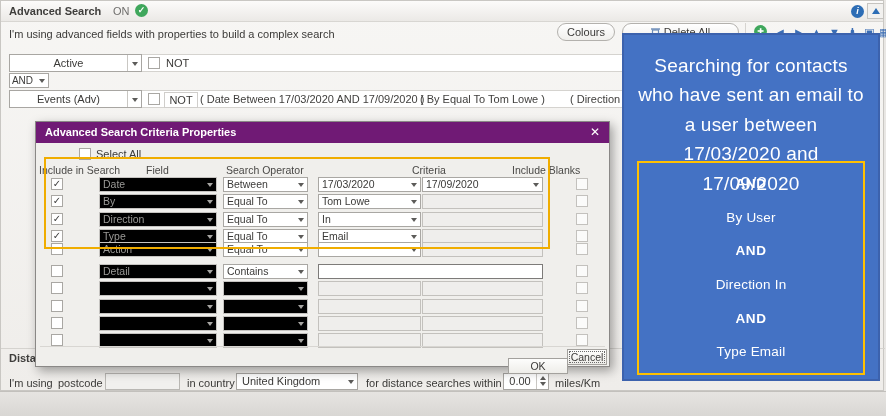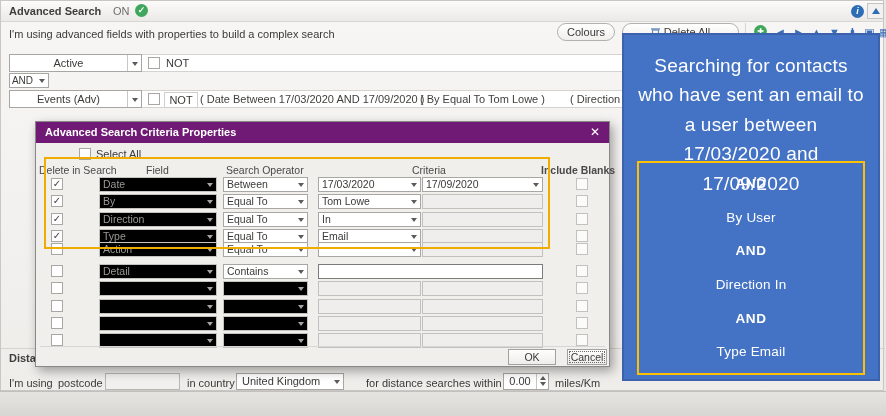--- a/index.html
+++ b/index.html
@@ -85,21 +85,21 @@
   .dd.dis .da::after{border-top-color:#a7a6a3;}
   .tb{position:absolute;top:0;height:15px;box-sizing:border-box;background:#efeeec;border:1px solid #c3c1bd;}
   .fld{left:63px;width:118px;}
   .op{left:187px;width:85px;}
   .c1{left:282px;width:103px;}
   .c2{left:386px;width:121px;}
   .wide{left:282px;width:225px;background:#fff;border-color:#7d7b79;}
   .msep{position:absolute;left:4px;top:224px;width:565px;border-top:1px solid #d8d6d2;}
   .mbtn{position:absolute;top:227px;height:16px;box-sizing:border-box;background:linear-gradient(#fdfdfc,#eeede9);
         border:1px solid #a3a19d;text-align:center;line-height:14px;font-size:10.5px;}
-  .okb{left:472px;width:48px;}
+  .okb{left:472px;width:60px;margin-top:9px;}
   .cancelb{left:531px;width:40px;outline:1px dotted #6b6b6b;outline-offset:-3px;}
   .hilite{position:absolute;border:2px solid #f0ad00;box-sizing:border-box;pointer-events:none;z-index:12;}
   .modal-hilite{left:8px;top:35px;width:506px;height:92px;}
   
   .bluepanel{position:absolute;left:622px;top:33px;width:258px;height:348px;z-index:20;
              background:#4472c4;border:2px solid #3c62ad;box-sizing:border-box;color:#fff;}
   .ann-intro{margin:16px 10px 0;text-align:center;font-size:19px;line-height:1.55;letter-spacing:.2px;}
   .ann-box{position:absolute;left:13px;top:126px;width:228px;height:214px;border:2px solid #ffc000;
            display:flex;flex-direction:column;justify-content:space-between;
            padding:12px 6px;box-sizing:border-box;}
@@ -172,21 +172,21 @@
       <span class="cond" style="left:560px;">( Direction Eq</span>
     </div>
 
     <div class="sect-line"></div>
     <div class="sect-title">Distance Search</div>
 
     <span class="dlabel" style="left:8px;">I'm using</span>
     <span class="dlabel" style="left:57px;">postcode</span>
     <div class="dinput" style="left:104px;width:75px;"></div>
     <span class="dlabel" style="left:186px;">in country</span>
-    <div class="dcombo" style="left:235px;width:108px;">
+    <div class="dcombo" style="left:235px;width:122px;">
       <span class="ct">United Kingdom</span>
       <span class="darr" style="border-left:none;"></span>
     </div>
     <span class="dlabel" style="left:365px;">for distance searches within</span>
     <div class="spin" style="left:502px;">
       <span class="sv">0.00</span>
       <span class="sarr">
           <i class="up"></i>
           <i class="dn"></i>
         </span>
@@ -202,25 +202,25 @@
     <div class="mtitle">
       <span class="mt">Advanced Search Criteria Properties</span>
       <span class="mclose">✕</span>
     </div>
 
     <div class="selall">
       <span class="cb"></span>
       <span>Select All</span>
     </div>
 
-    <span class="ghead" style="left:3px;">Delete in Search</span>
+    <span class="ghead" style="left:3px;">Include in Search</span>
     <span class="ghead" style="left:110px;">Field</span>
     <span class="ghead" style="left:190px;">Search Operator</span>
     <span class="ghead" style="left:376px;">Criteria</span>
-    <span class="ghead" style="left:505px;font-weight:bold;">Include Blanks</span>
+    <span class="ghead" style="left:476px;">Include Blanks</span>
 
     <div class="grow" style="top:55px;">
       <span class="cb inc">✓</span>
       <span class="dd dis fld">
           <span class="ddt">Date</span>
           <span class="da"></span>
         </span>
       <span class="dd op">
           <span class="ddt">Between</span>
           <span class="da"></span>

